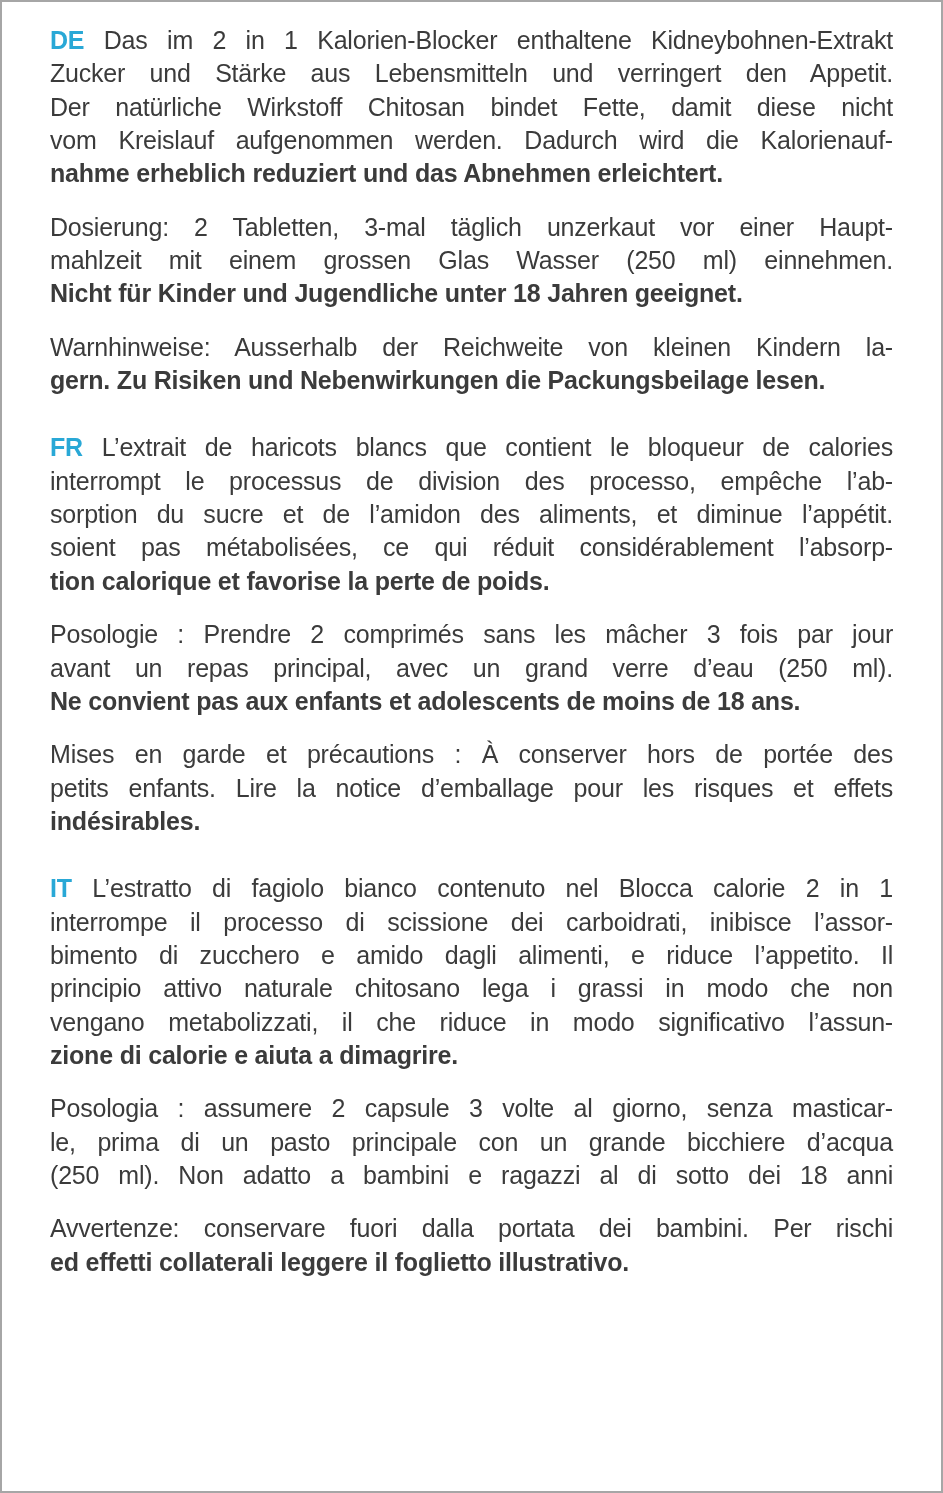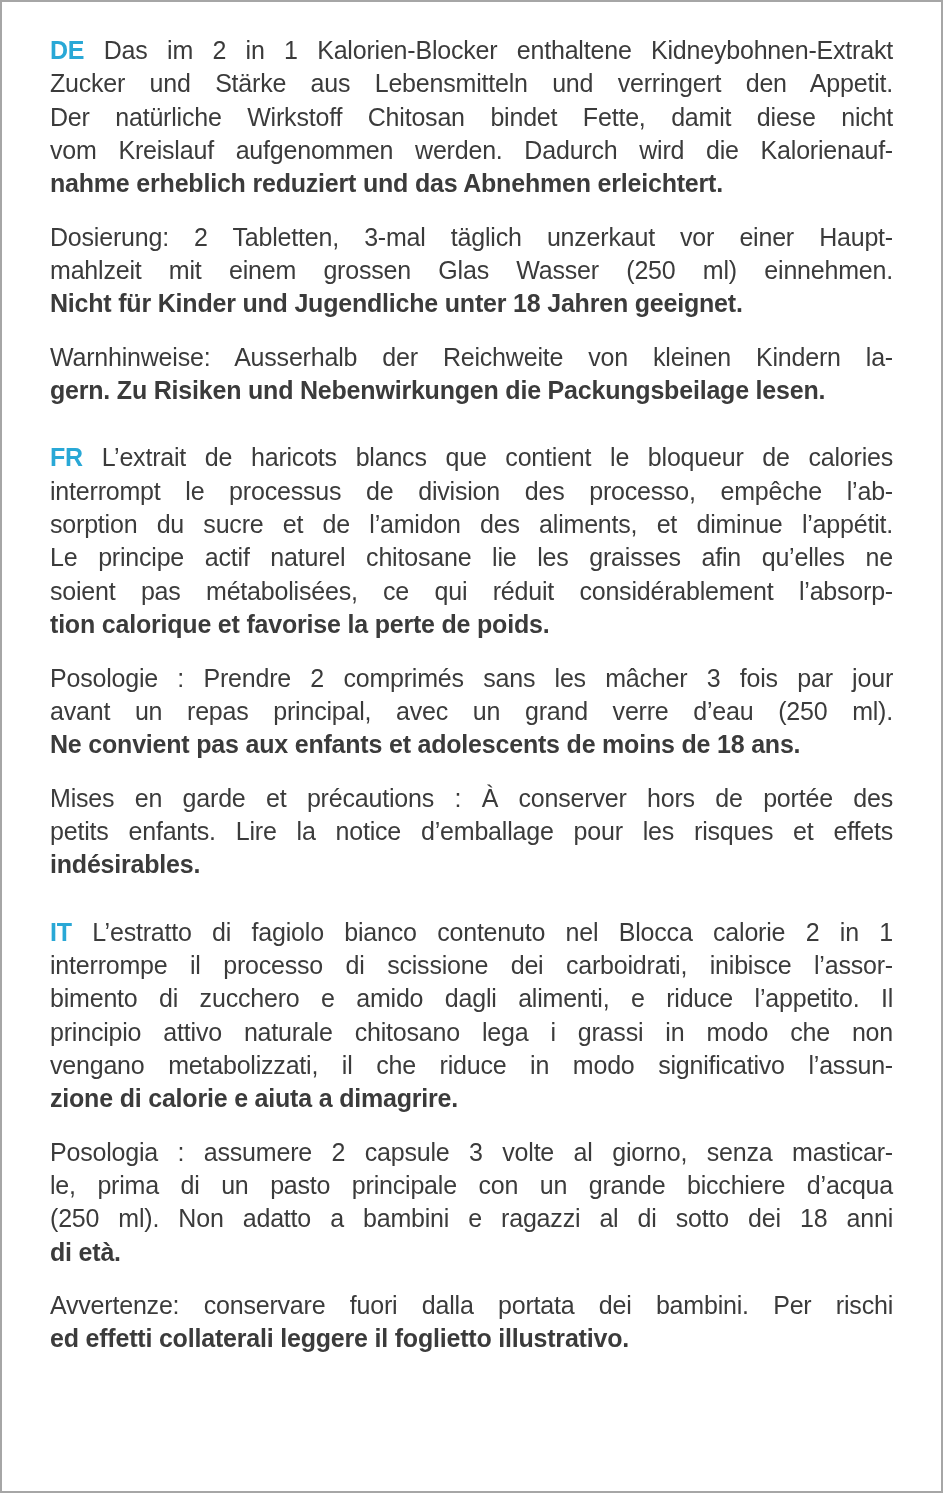--- a/index.html
+++ b/index.html
@@ -15,21 +15,21 @@
     background: var(--background, #ffffff);
     border: 2px solid var(--border, #a6a6a6);
     font-family: "Liberation Sans", sans-serif;
     color: var(--text, #3b3b3b);
     overflow: hidden;
   }
   .content {
     position: absolute;
     left: 48px;
     right: 48px;
-    top: 32px;
+    top: 22px;
   }
   .section + .section { margin-top: 34px; }
   .paragraph + .paragraph { margin-top: 20px; }
   .line {
     font-size: 25px;
     line-height: 33.35px;
     letter-spacing: -0.2px;
     text-align: justify;
     text-align-last: justify;
   }
@@ -64,21 +64,20 @@
         <div class="paragraph">
           <div class="line"><span class="label">Warnhinweise:</span> <span>Ausserhalb der Reichweite von kleinen Kindern la-</span></div>
           <div class="line last">gern. Zu Risiken und Nebenwirkungen die Packungsbeilage lesen.</div>
         </div>
       </div>
       <div class="section">
         <div class="paragraph">
           <div class="line"><span class="lead">FR</span> <span>L’extrait de haricots blancs que contient le bloqueur de calories</span></div>
           <div class="line">interrompt le processus de division des processo, empêche l’ab-</div>
           <div class="line">sorption du sucre et de l’amidon des aliments, et diminue l’appétit.</div>
-          <div class="line">Le principe actif naturel chitosane lie les graisses afin qu’elles ne</div>
           <div class="line">soient pas métabolisées, ce qui réduit considérablement l’absorp-</div>
           <div class="line last">tion calorique et favorise la perte de poids.</div>
         </div>
         <div class="paragraph">
           <div class="line"><span class="label">Posologie :</span> <span>Prendre 2 comprimés sans les mâcher 3 fois par jour</span></div>
           <div class="line">avant un repas principal, avec un grand verre d’eau (250 ml).</div>
           <div class="line last">Ne convient pas aux enfants et adolescents de moins de 18 ans.</div>
         </div>
         <div class="paragraph">
           <div class="line"><span class="label">Mises en garde et précautions :</span> <span>À conserver hors de portée des</span></div>
@@ -92,21 +91,20 @@
           <div class="line">interrompe il processo di scissione dei carboidrati, inibisce l’assor-</div>
           <div class="line">bimento di zucchero e amido dagli alimenti, e riduce l’appetito. Il</div>
           <div class="line">principio attivo naturale chitosano lega i grassi in modo che non</div>
           <div class="line">vengano metabolizzati, il che riduce in modo significativo l’assun-</div>
           <div class="line last">zione di calorie e aiuta a dimagrire.</div>
         </div>
         <div class="paragraph">
           <div class="line"><span class="label">Posologia :</span> <span>assumere 2 capsule 3 volte al giorno, senza masticar-</span></div>
           <div class="line">le, prima di un pasto principale con un grande bicchiere d’acqua</div>
           <div class="line">(250 ml). Non adatto a bambini e ragazzi al di sotto dei 18 anni</div>
-          <div class="line last">di età.</div>
         </div>
         <div class="paragraph">
           <div class="line"><span class="label">Avvertenze:</span> <span>conservare fuori dalla portata dei bambini. Per rischi</span></div>
           <div class="line last">ed effetti collaterali leggere il foglietto illustrativo.</div>
         </div>
       </div>
     </div>
 </div>
 
 </body></html>

